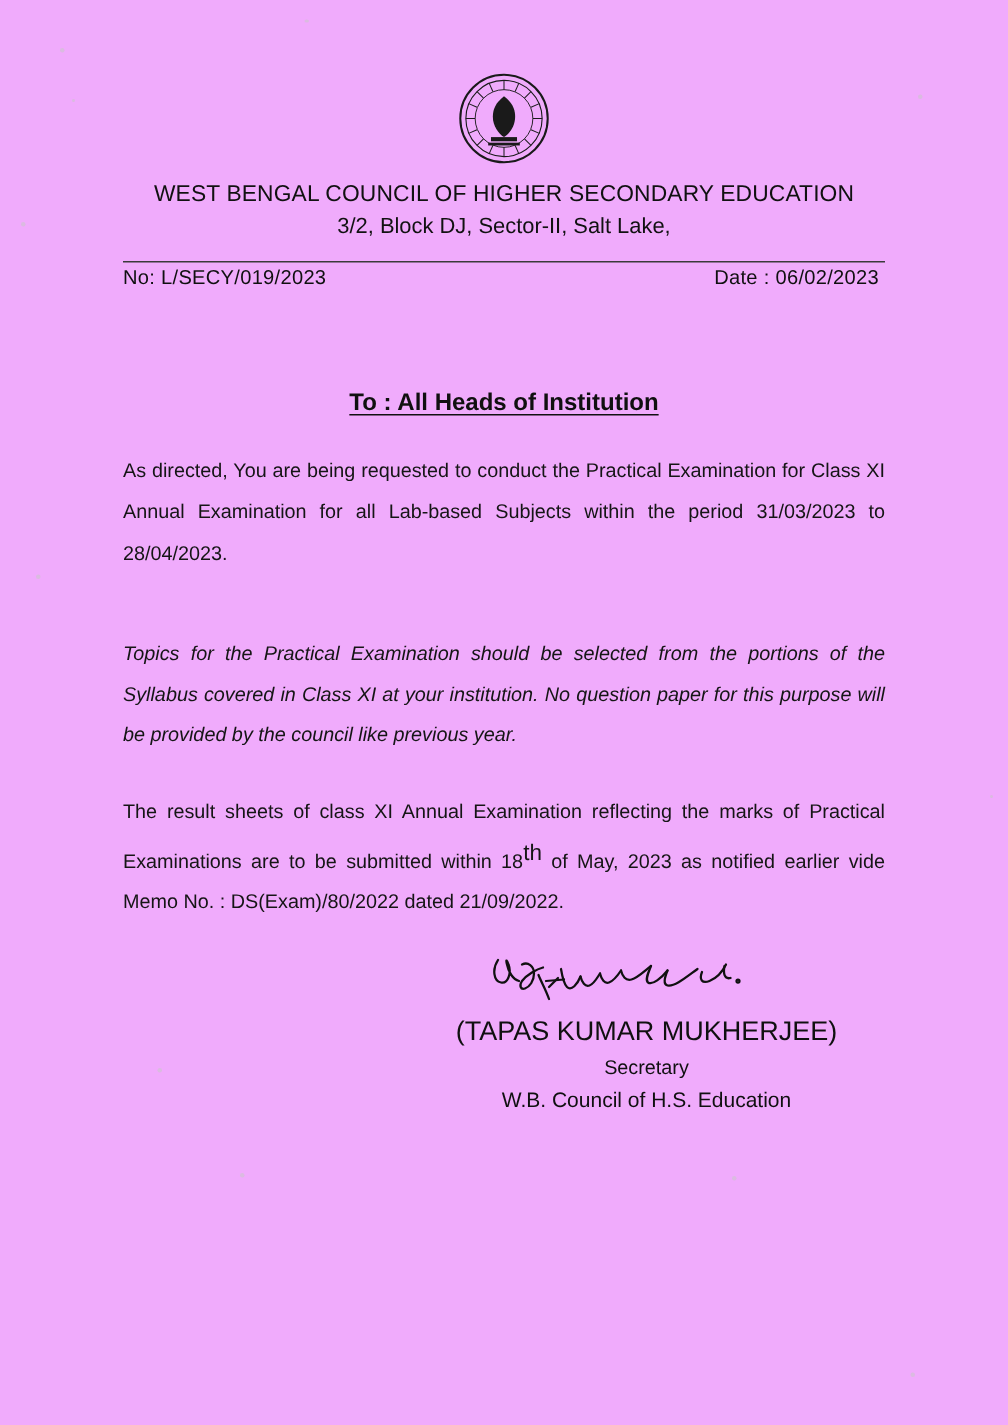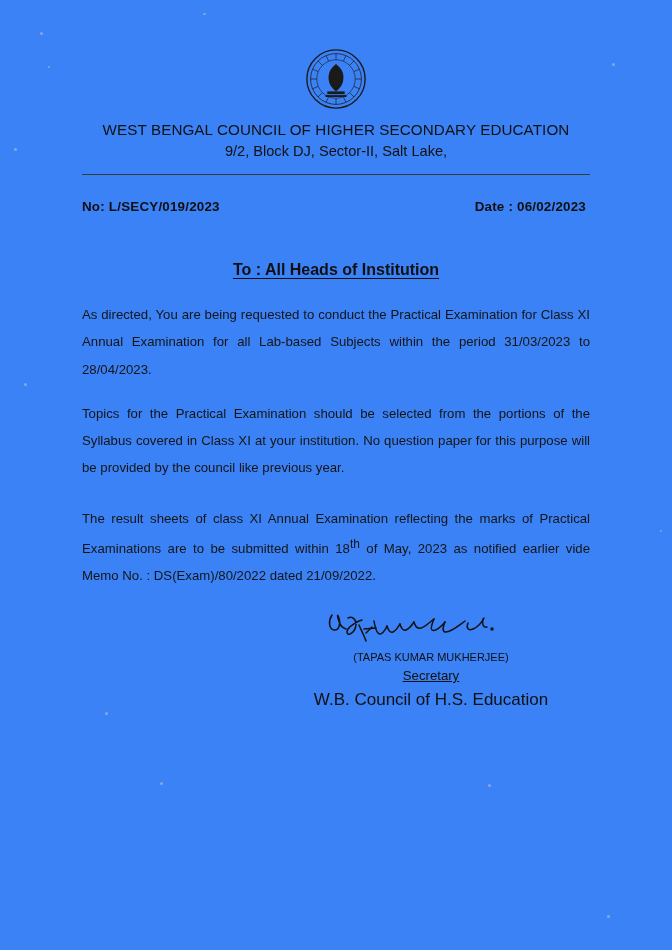--- a/index.html
+++ b/index.html
@@ -12,21 +12,21 @@
     height: 950px;
     font-family: "Liberation Sans", sans-serif;
     color: #101010;
     position: relative;
     overflow: hidden;
   }
   .page {
     position: relative;
     width: 672px;
     height: 950px;
-    background: #3b82f6;
+    background: #f0abfc;
     box-sizing: border-box;
   }
   
   .speckle {
     position: absolute;
     background: #c9c9c9;
     border-radius: 50%;
     opacity: 0.55;
   }
   .content {
@@ -64,71 +64,70 @@
   .rule {
     border: none;
     border-top: 1px solid #3a3a3a;
     margin: 12px 0 0 0;
     width: 100%;
   }
   .meta-row {
     display: flex;
     justify-content: space-between;
     align-items: baseline;
-    margin-top: 24px;
+    margin-top: 2px;
     font-size: 13.4px;
-    font-weight: bold;
+    font-weight: normal;
   }
   .meta-left { letter-spacing: 0.2px; }
   .meta-right { letter-spacing: 0.2px; padding-right: 4px; }
   .subject {
     text-align: center;
-    margin-top: 47px;
+    margin-top: 68px;
     font-size: 16px;
     font-weight: bold;
     text-decoration: underline;
     text-underline-offset: 3px;
   }
   .para {
     margin-top: 22px;
     font-size: 13.2px;
     line-height: 2.05;
     text-align: justify;
     color: #151515;
   }
-  .para.p2 { margin-top: 17px; }
+  .para.p2 { margin-top: 40px; font-style: italic; }
   .para.p3 { margin-top: 24px; }
   sup {
-    font-size: 12px;
+    font-size: 15px;
     vertical-align: super;
   }
   .sign-block {
     margin-top: 24px;
     text-align: center;
     padding-left: 190px;
   }
   .signature {
     height: 34px;
     display: flex;
     justify-content: center;
     align-items: flex-end;
   }
   .sig-svg { width: 210px; height: 38px; }
   .sign-name {
-    font-size: 11px;
+    font-size: 18px;
     margin-top: 2px;
     line-height: 1.55;
   }
   .sign-title {
     font-size: 13.2px;
     line-height: 1.55;
-    text-decoration: underline;
   }
   .sign-org {
-    font-size: 17px;
+    font-size: 14px;
     line-height: 1.55;
   }
 </style>
 </head>
 <body>
 
 <div class="page">
 
   <div class="speckle" style="left:40px;top:32px;width:3px;height:3px;"></div>
   <div class="speckle" style="left:203px;top:13px;width:3px;height:2px;"></div>
@@ -169,21 +168,21 @@
           <line x1="21" y1="62" x2="12" y2="66"></line>
         </g>
         <path d="M50 26 C41 33 38 40 38 48 C38 58 44 66 50 70 C56 66 62 58 62 48 C62 40 59 33 50 26 Z" fill="#1a1a1a"></path>
         <rect x="36" y="70" width="28" height="4.5" fill="#1a1a1a"></rect>
         <rect x="33" y="76" width="34" height="3" fill="#1a1a1a"></rect>
       </svg>
     </div>
 
     <div class="header-block">
       <div class="org-name">WEST BENGAL COUNCIL OF HIGHER SECONDARY EDUCATION</div>
-      <div class="org-line">9/2, Block DJ, Sector-II, Salt Lake,</div>
+      <div class="org-line">3/2, Block DJ, Sector-II, Salt Lake,</div>
     </div>
 
     <hr class="rule">
 
     <div class="meta-row">
       <div class="meta-left">No:  L/SECY/019/2023</div>
       <div class="meta-right">Date : 06/02/2023</div>
     </div>
 
     <div class="subject">To : All Heads of Institution</div>

